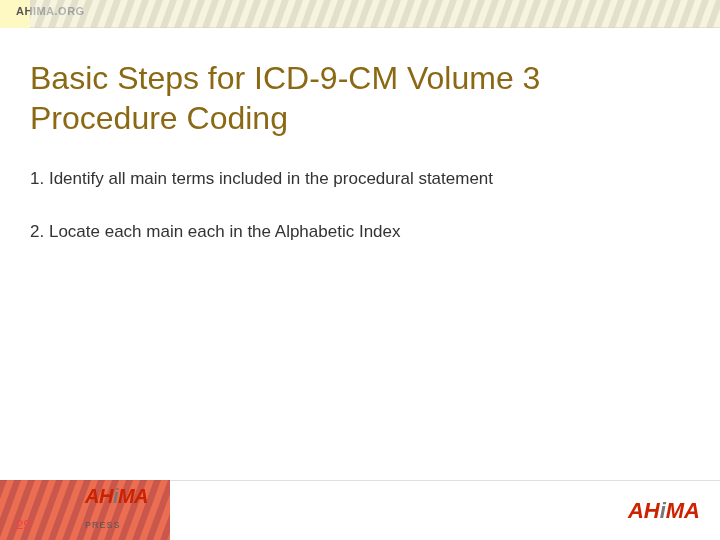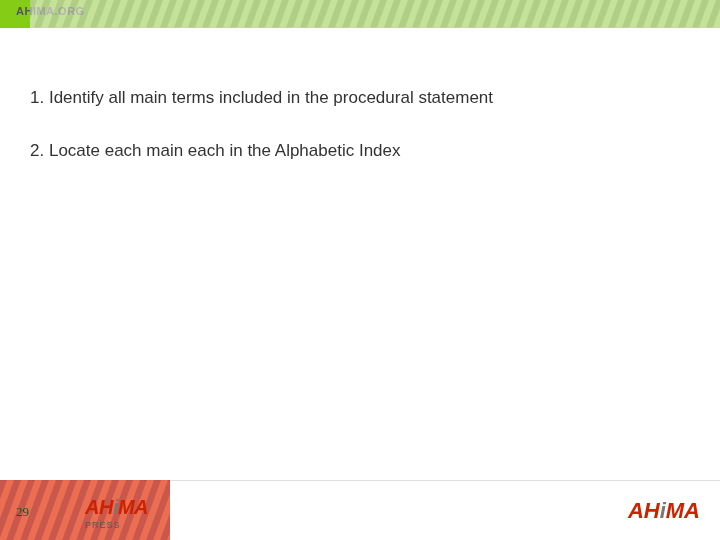--- a/index.html
+++ b/index.html
@@ -13,21 +13,21 @@
       position: relative;
     }
 
     
     .top-bar {
       position: absolute;
       top: 0;
       left: 0;
       width: 100%;
       height: 28px;
-      background: #84cc16;
+      background: #fef9c3;
       overflow: hidden;
     }
 
     .ahima-org-logo {
       position: absolute;
       top: 5px;
       left: 16px;
       font-size: 11px;
       font-weight: bold;
       color: #555;
@@ -45,26 +45,25 @@
       border-top: 1px solid #e0e0e0;
       display: flex;
       align-items: center;
       justify-content: space-between;
       padding: 0 20px;
     }
 
     
     .page-number {
       position: absolute;
-      bottom: 20px;
+      bottom: 8px;
       left: 16px;
       font-size: 13px;
-      color: #14532d;
+      color: #ef4444;
       z-index: 10;
-      font-family: Liberation Serif, serif;
     }
 
     
     .main-content {
       position: absolute;
       top: 28px;
       left: 0;
       right: 0;
       bottom: 60px;
       padding: 30px 30px 20px 30px;
@@ -107,21 +106,21 @@
 
     .ahima-press-logo .logo-text span {
       color: #888;
     }
 
     .ahima-press-logo .press-label {
       font-size: 9px;
       color: #555;
       letter-spacing: 1px;
       text-transform: uppercase;
-      margin-top: 2px;
+      margin-top: 13px;
     }
 
     
     .diagonal-bg {
       position: absolute;
       top: 0;
       right: 0;
       width: 690px;
       height: 28px;
     }
@@ -145,20 +144,24 @@
         <rect width="7" height="28" fill="#d0d0d0"></rect>
         <rect x="7" width="7" height="28" fill="#f0f0f0"></rect>
       </pattern>
     </defs>
     <rect x="0" y="0" width="690" height="28" fill="url(#diag)" opacity="0.6"></rect>
     <line x1="0" y1="28" x2="690" y2="28" stroke="#ccc" stroke-width="1"></line>
   </svg>
 </div>
 
 <div class="main-content">
+  <h1 class="slide-title">
+    <span>Basic Steps for ICD-9-CM Volume 3</span><br>
+    <span>Procedure Coding</span>
+  </h1>
 
   <div class="slide-body">
     <p>
       <span>1.</span> <span>Identify all main terms included in the procedural statement</span>
     </p>
     <p>
       <span>2.</span> <span>Locate each main each in the Alphabetic Index</span>
     </p>
   </div>
 </div>

